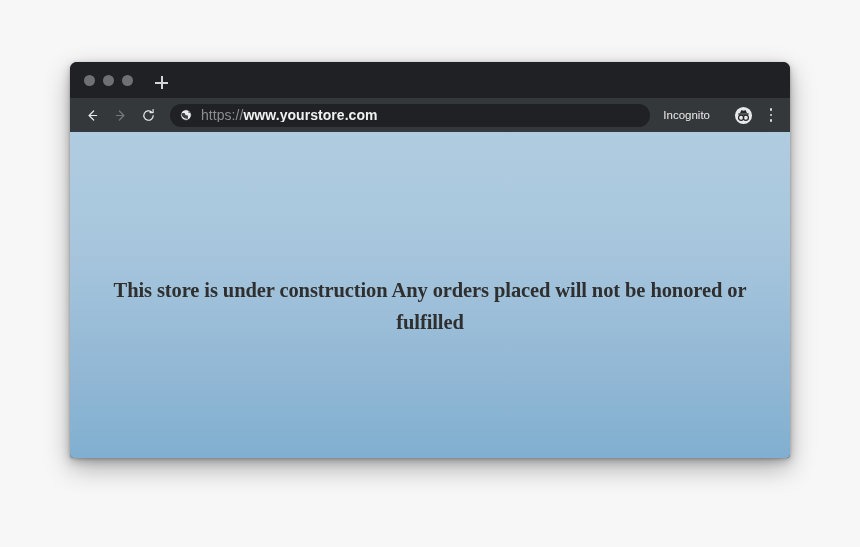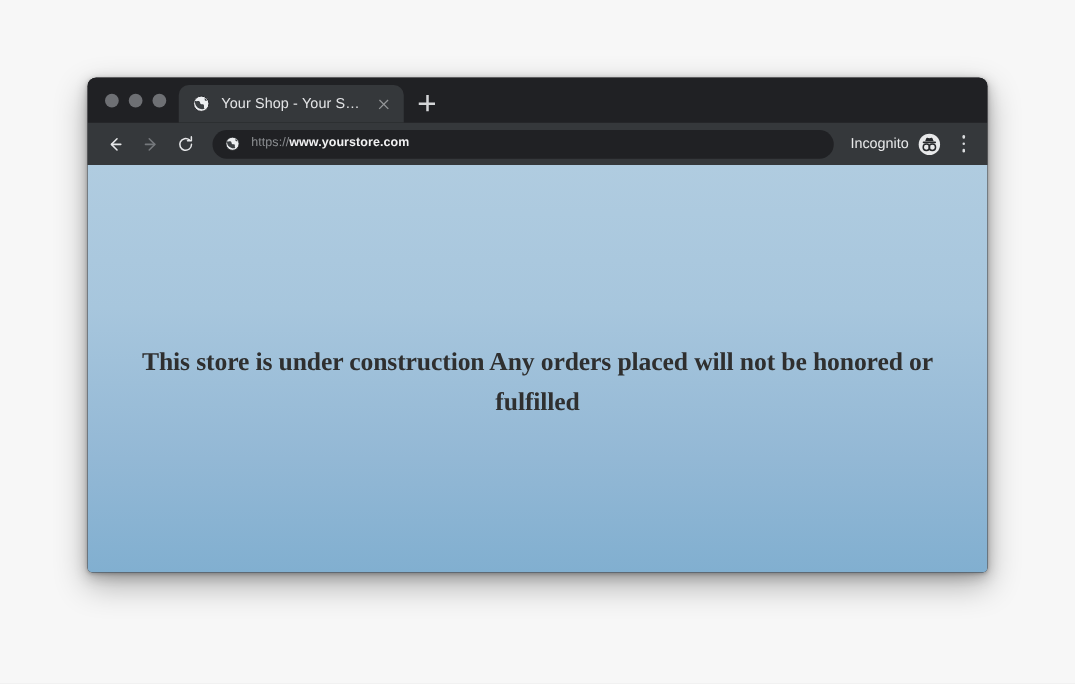--- a/index.html
+++ b/index.html
@@ -164,33 +164,33 @@
 
   #omnibox-favicon {
     width: 12px;
     height: 12px;
     flex: 0 0 12px;
     margin-right: 9px;
     display: block;
   }
 
   #url-text {
-    font-size: 10px;
+    font-size: 14px;
     line-height: 14px;
     white-space: nowrap;
     overflow: hidden;
     letter-spacing: 0.05px;
   }
   #url-scheme { color: #8b8e91; }
   #url-host   { color: #f1f1f2; font-weight: bold; }
 
   #incognito-chip {
     display: flex;
     align-items: center;
-    gap: 7px;
+    gap: 24px;
     margin-left: auto;
     padding-left: 6px;
   }
   #incognito-label {
     color: #e8e9ea;
     font-size: 11.5px;
     line-height: 14px;
     white-space: nowrap;
   }
   #incognito-icon {
@@ -250,32 +250,20 @@
   <div id="browser-window">
 
     <div id="tab-strip">
 
       <div id="traffic-lights">
         <span class="traffic-dot"></span>
         <span class="traffic-dot"></span>
         <span class="traffic-dot"></span>
       </div>
 
-      <div id="tab-active">
-        <svg class="favicon" viewBox="0 0 16 16">
-          <circle cx="8" cy="8" r="7" fill="#eceef0"></circle>
-          <path d="M8 1.2 A6.8 6.8 0 0 1 8 14.8 A6.8 6.8 0 0 1 8 1.2 Z" fill="#eceef0"></path>
-          <path d="M2.2 5.2 C4 6.2 5 5 6.2 5.6 C7.4 6.2 6.6 7.6 7.6 8.2 C8.6 8.8 9.4 8 10.2 8.8 C11 9.6 10 11.4 11 12.6
-                   A6.8 6.8 0 0 1 2.2 5.2 Z" fill="#3c4043"></path>
-          <path d="M13.6 5.6 C12.8 5 12 5.6 11.4 5 C10.8 4.4 11.6 3.4 11 2.6 A6.8 6.8 0 0 1 13.6 5.6 Z" fill="#3c4043"></path>
-          <circle cx="8" cy="8" r="7" fill="none" stroke="#1f2124" stroke-width="0.9"></circle>
-        </svg>
-        <span id="tab-title">Your Shop - Your Shop</span>
-        <span id="tab-close"></span>
-      </div>
 
       <div id="new-tab-button"></div>
     </div>
 
     <div id="toolbar">
 
       <div class="nav-btn">
         <svg width="15" height="15" viewBox="0 0 16 16">
           <path d="M9.2 3.2 L4.4 8 L9.2 12.8" fill="none" stroke="#e6e7e9" stroke-width="1.3" stroke-linecap="round" stroke-linejoin="round"></path>
           <line x1="4.6" y1="8" x2="12.4" y2="8" stroke="#e6e7e9" stroke-width="1.3" stroke-linecap="round"></line>

